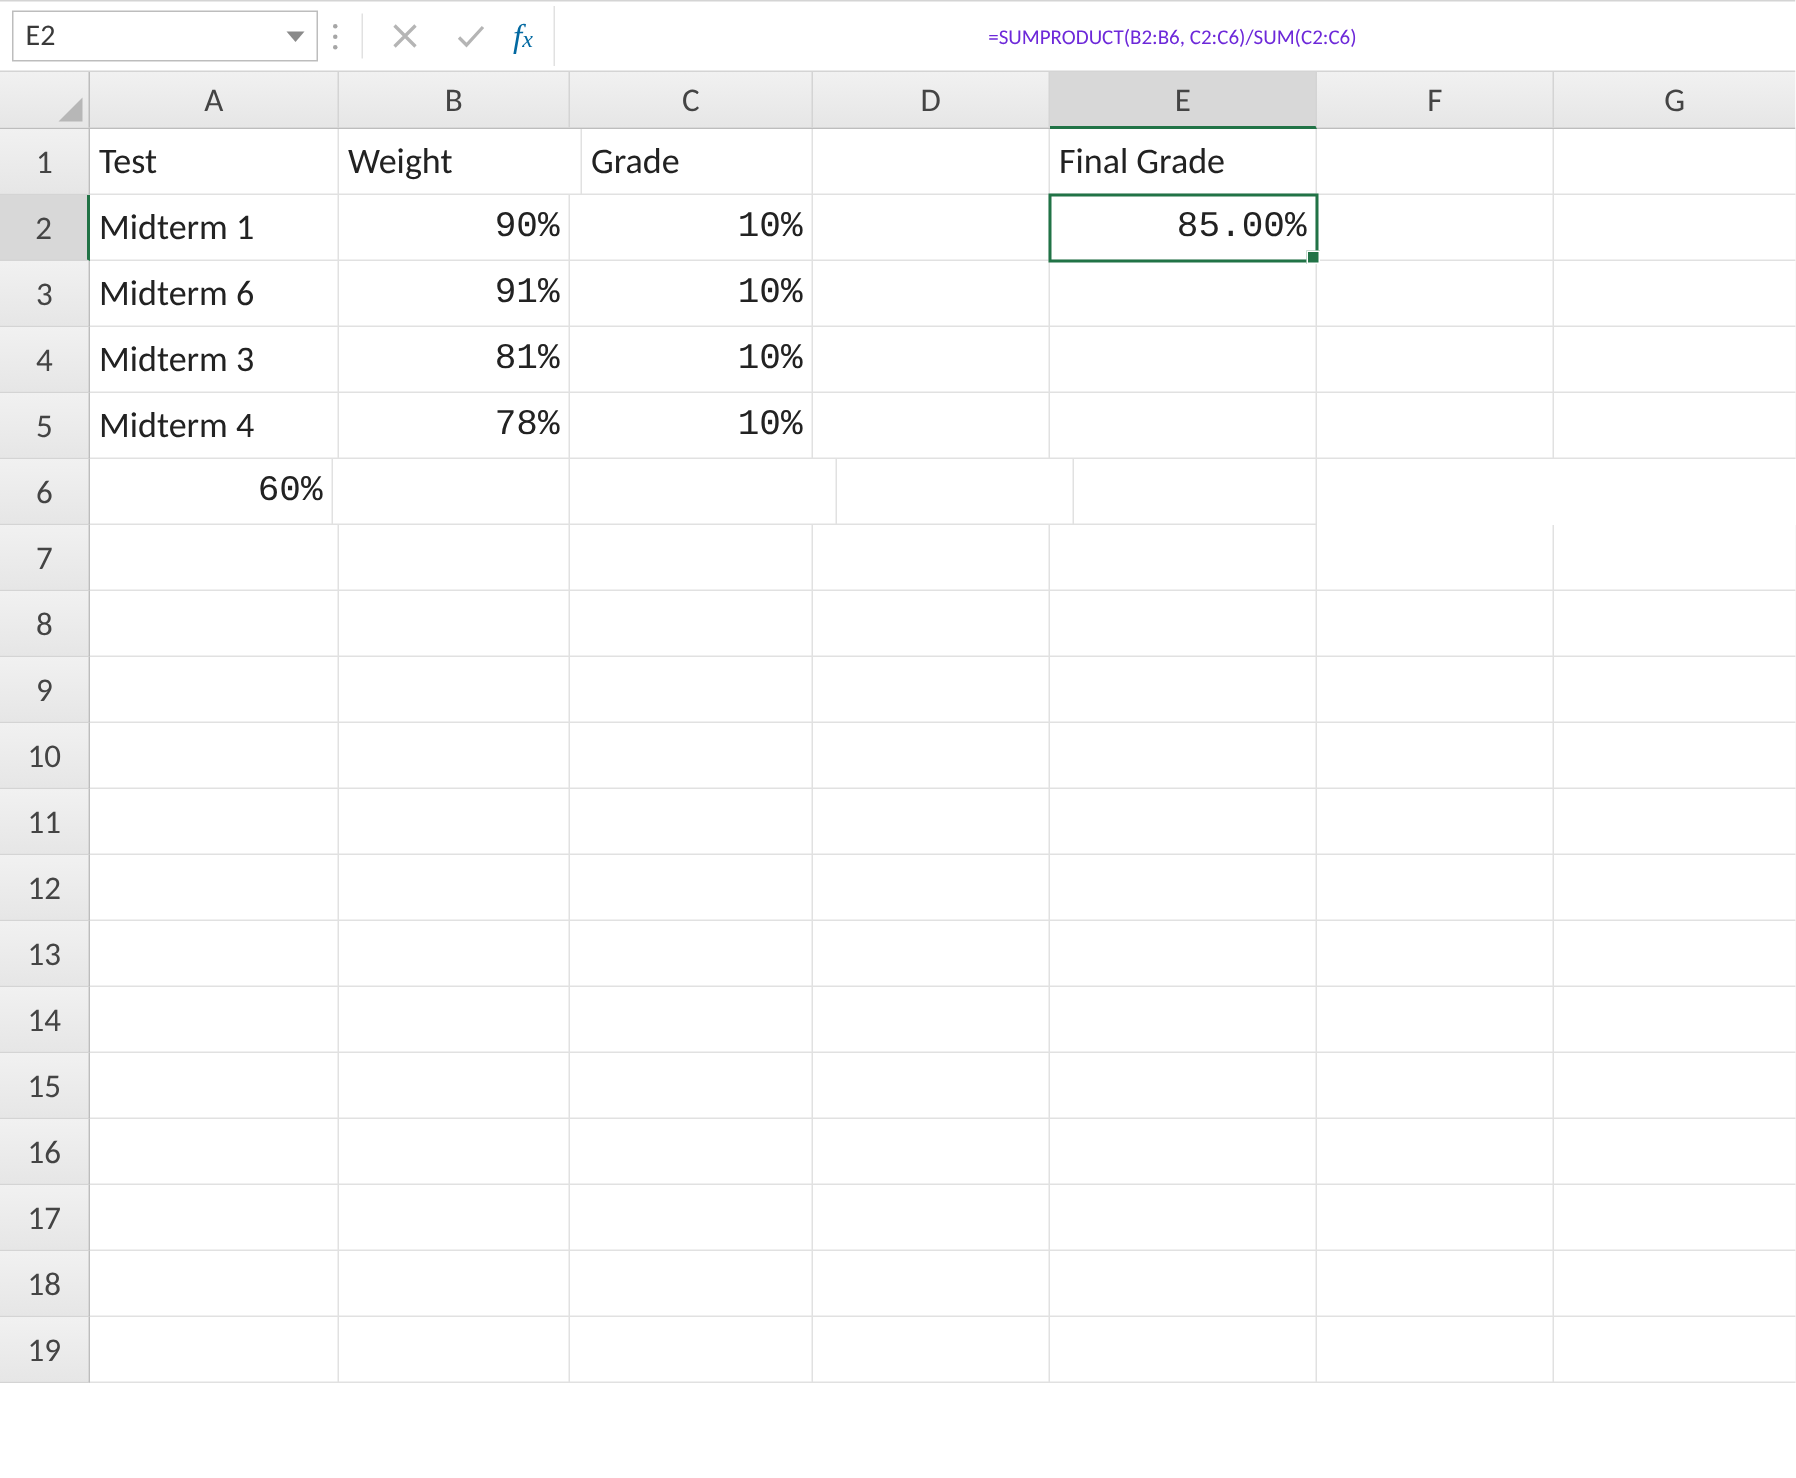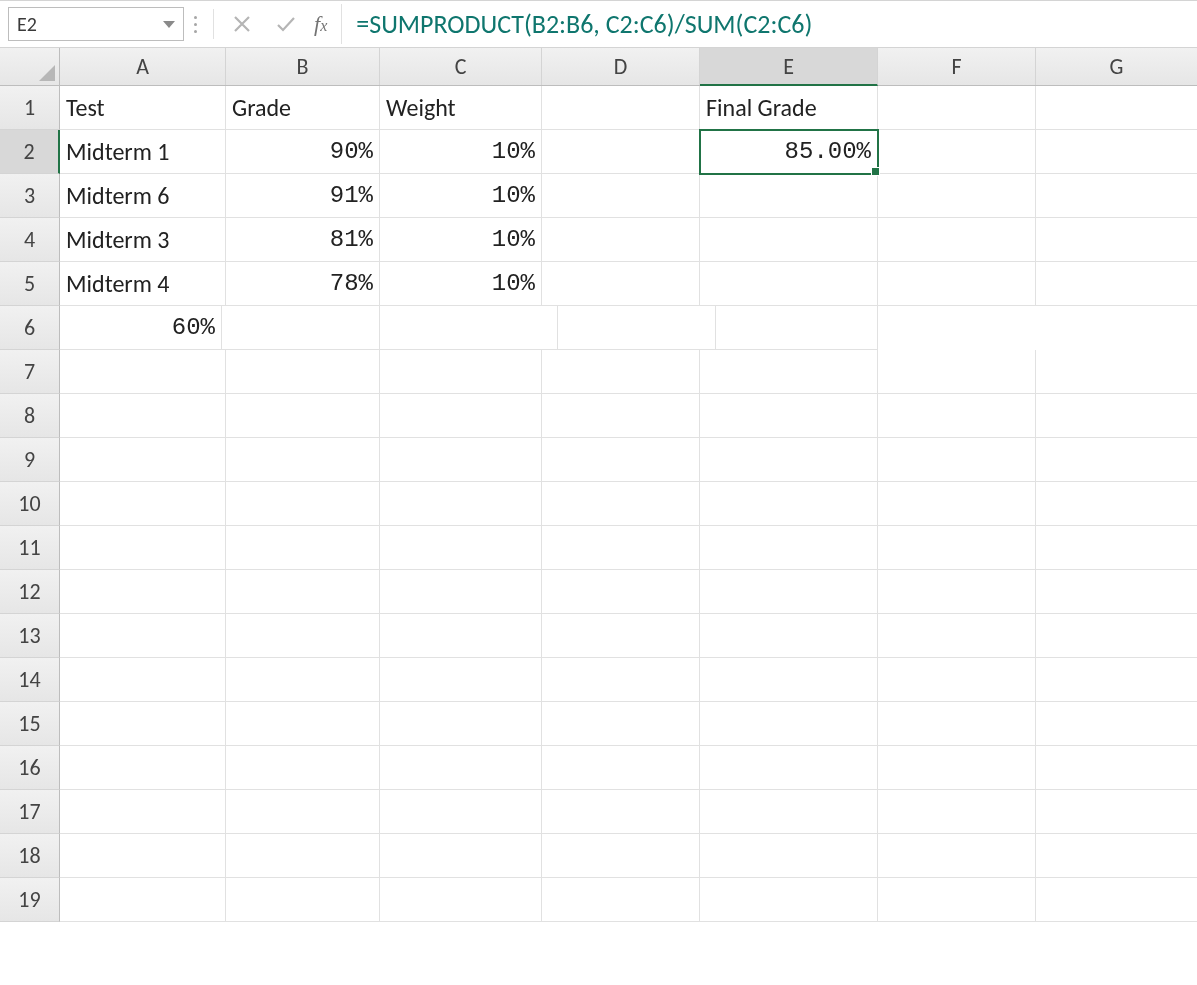--- a/index.html
+++ b/index.html
@@ -13,21 +13,21 @@
   .formula-bar-area {
     display: flex;
     align-items: center;
     height: 48px;
     border-top: 1px solid #d4d4d4;
     border-bottom: 1px solid #d4d4d4;
     background: #fff;
     padding: 0 4px;
   }
   .name-box {
-    width: 176px;
+    width: 204px;
     height: 34px;
     border: 1px solid #bdbdbd;
     background: #fff;
     display: flex;
     align-items: center;
     padding: 0 8px;
     font-size: 20px;
     color: #3a3a3a;
     position: relative;
     margin-left: 4px;
@@ -58,35 +58,36 @@
   .fb-btn {
     width: 44px;
     height: 40px;
     display:flex;align-items:center;justify-content:center;
     color:#b5b5b5;
     font-size: 24px;
   }
   .fx {
     font-style: italic;
     font-family: 'Cambria Math','Times New Roman',serif;
-    color:#737373;
+    color:#0369a1;
     font-size: 22px;
     padding: 0 14px 0 6px;
   }
   .formula-input {
     flex: 1;
     height: 40px;
     border:none;
     border-left:1px solid #e1e1e1;
-    font-size: 26px;
-    color:#0f766e;
+    font-size: 14px;
+    color:#6d28d9;
     padding: 0 14px;
     outline:none;
     background:#fff;
     font-family: Calibri, Arial, sans-serif;
+    text-align: center;
   }
   
   .sheet {
     position: relative;
   }
   .col-headers {
     display:flex;
     height: 38px;
     background: linear-gradient(#f1f1f1,#e6e6e6);
     border-bottom:1px solid #bdbdbd;
@@ -203,25 +204,25 @@
       <div class="ch cE active">E</div>
       <div class="ch cF">F</div>
       <div class="ch cG">G</div>
     </div>
   <div id="rows">
       <div class="row">
         <div class="rh">1</div>
         <div class="cell cA bold left">
           <span>Test</span>
         </div>
+        <div class="cell cC bold left">
+          <span>Weight</span>
+        </div>
         <div class="cell cB bold left">
           <span>Grade</span>
-        </div>
-        <div class="cell cC bold left">
-          <span>Weight</span>
         </div>
         <div class="cell cD left"></div>
         <div class="cell cE bold left">
           <span>Final Grade</span>
         </div>
         <div class="cell cF left"></div>
         <div class="cell cG left"></div>
       </div>
       <div class="row">
         <div class="rh active">2</div>

